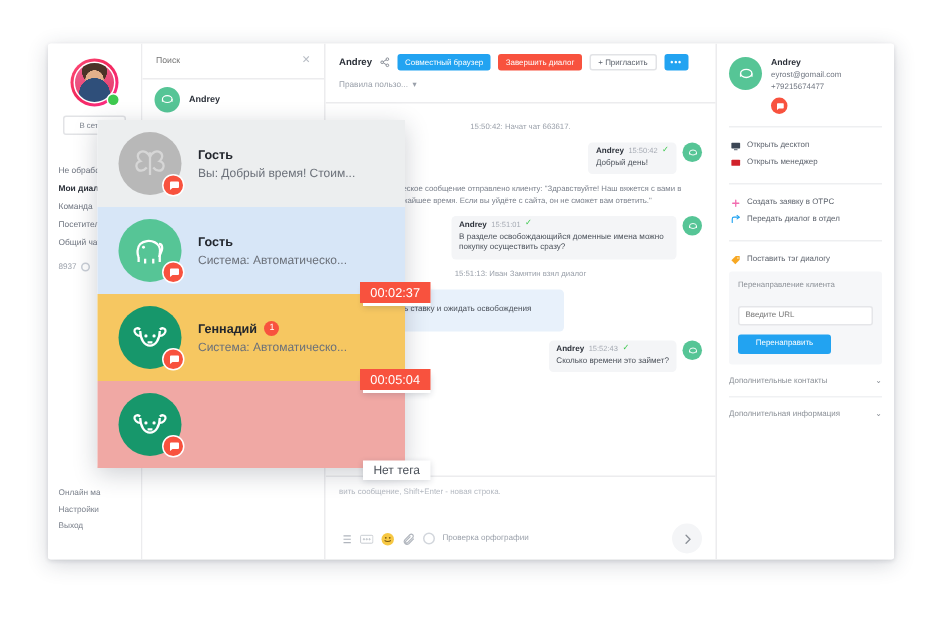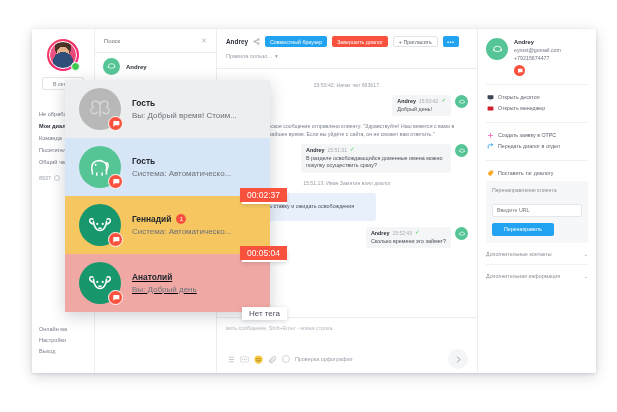--- a/index.html
+++ b/index.html
@@ -677,22 +677,16 @@
           <circle cx="9.5" cy="11" r="1" fill="#fff" stroke="none"></circle>
           <circle cx="14.5" cy="11" r="1" fill="#fff" stroke="none"></circle>
           <path d="M10.5 15h3"></path>
         </svg>
         <span class="ov-badge-chat">
           <svg width="8" height="8" viewBox="0 0 24 24" fill="#fff">
               <path d="M4 3h16a2 2 0 0 1 2 2v9a2 2 0 0 1-2 2H9l-5 4V5a2 2 0 0 1 2-2z"></path>
             </svg>
         </span>
       </div>
-      <div class="ov-texts">
-        <div class="ov-name">
-            <span>Анатолий</span>
-          </div>
-        <div class="ov-sub">Вы: Добрый день</div>
-      </div>
       <span class="ov-tag">Нет тега</span>
     </div>
   </div>
 </div>
 
 </body></html>

